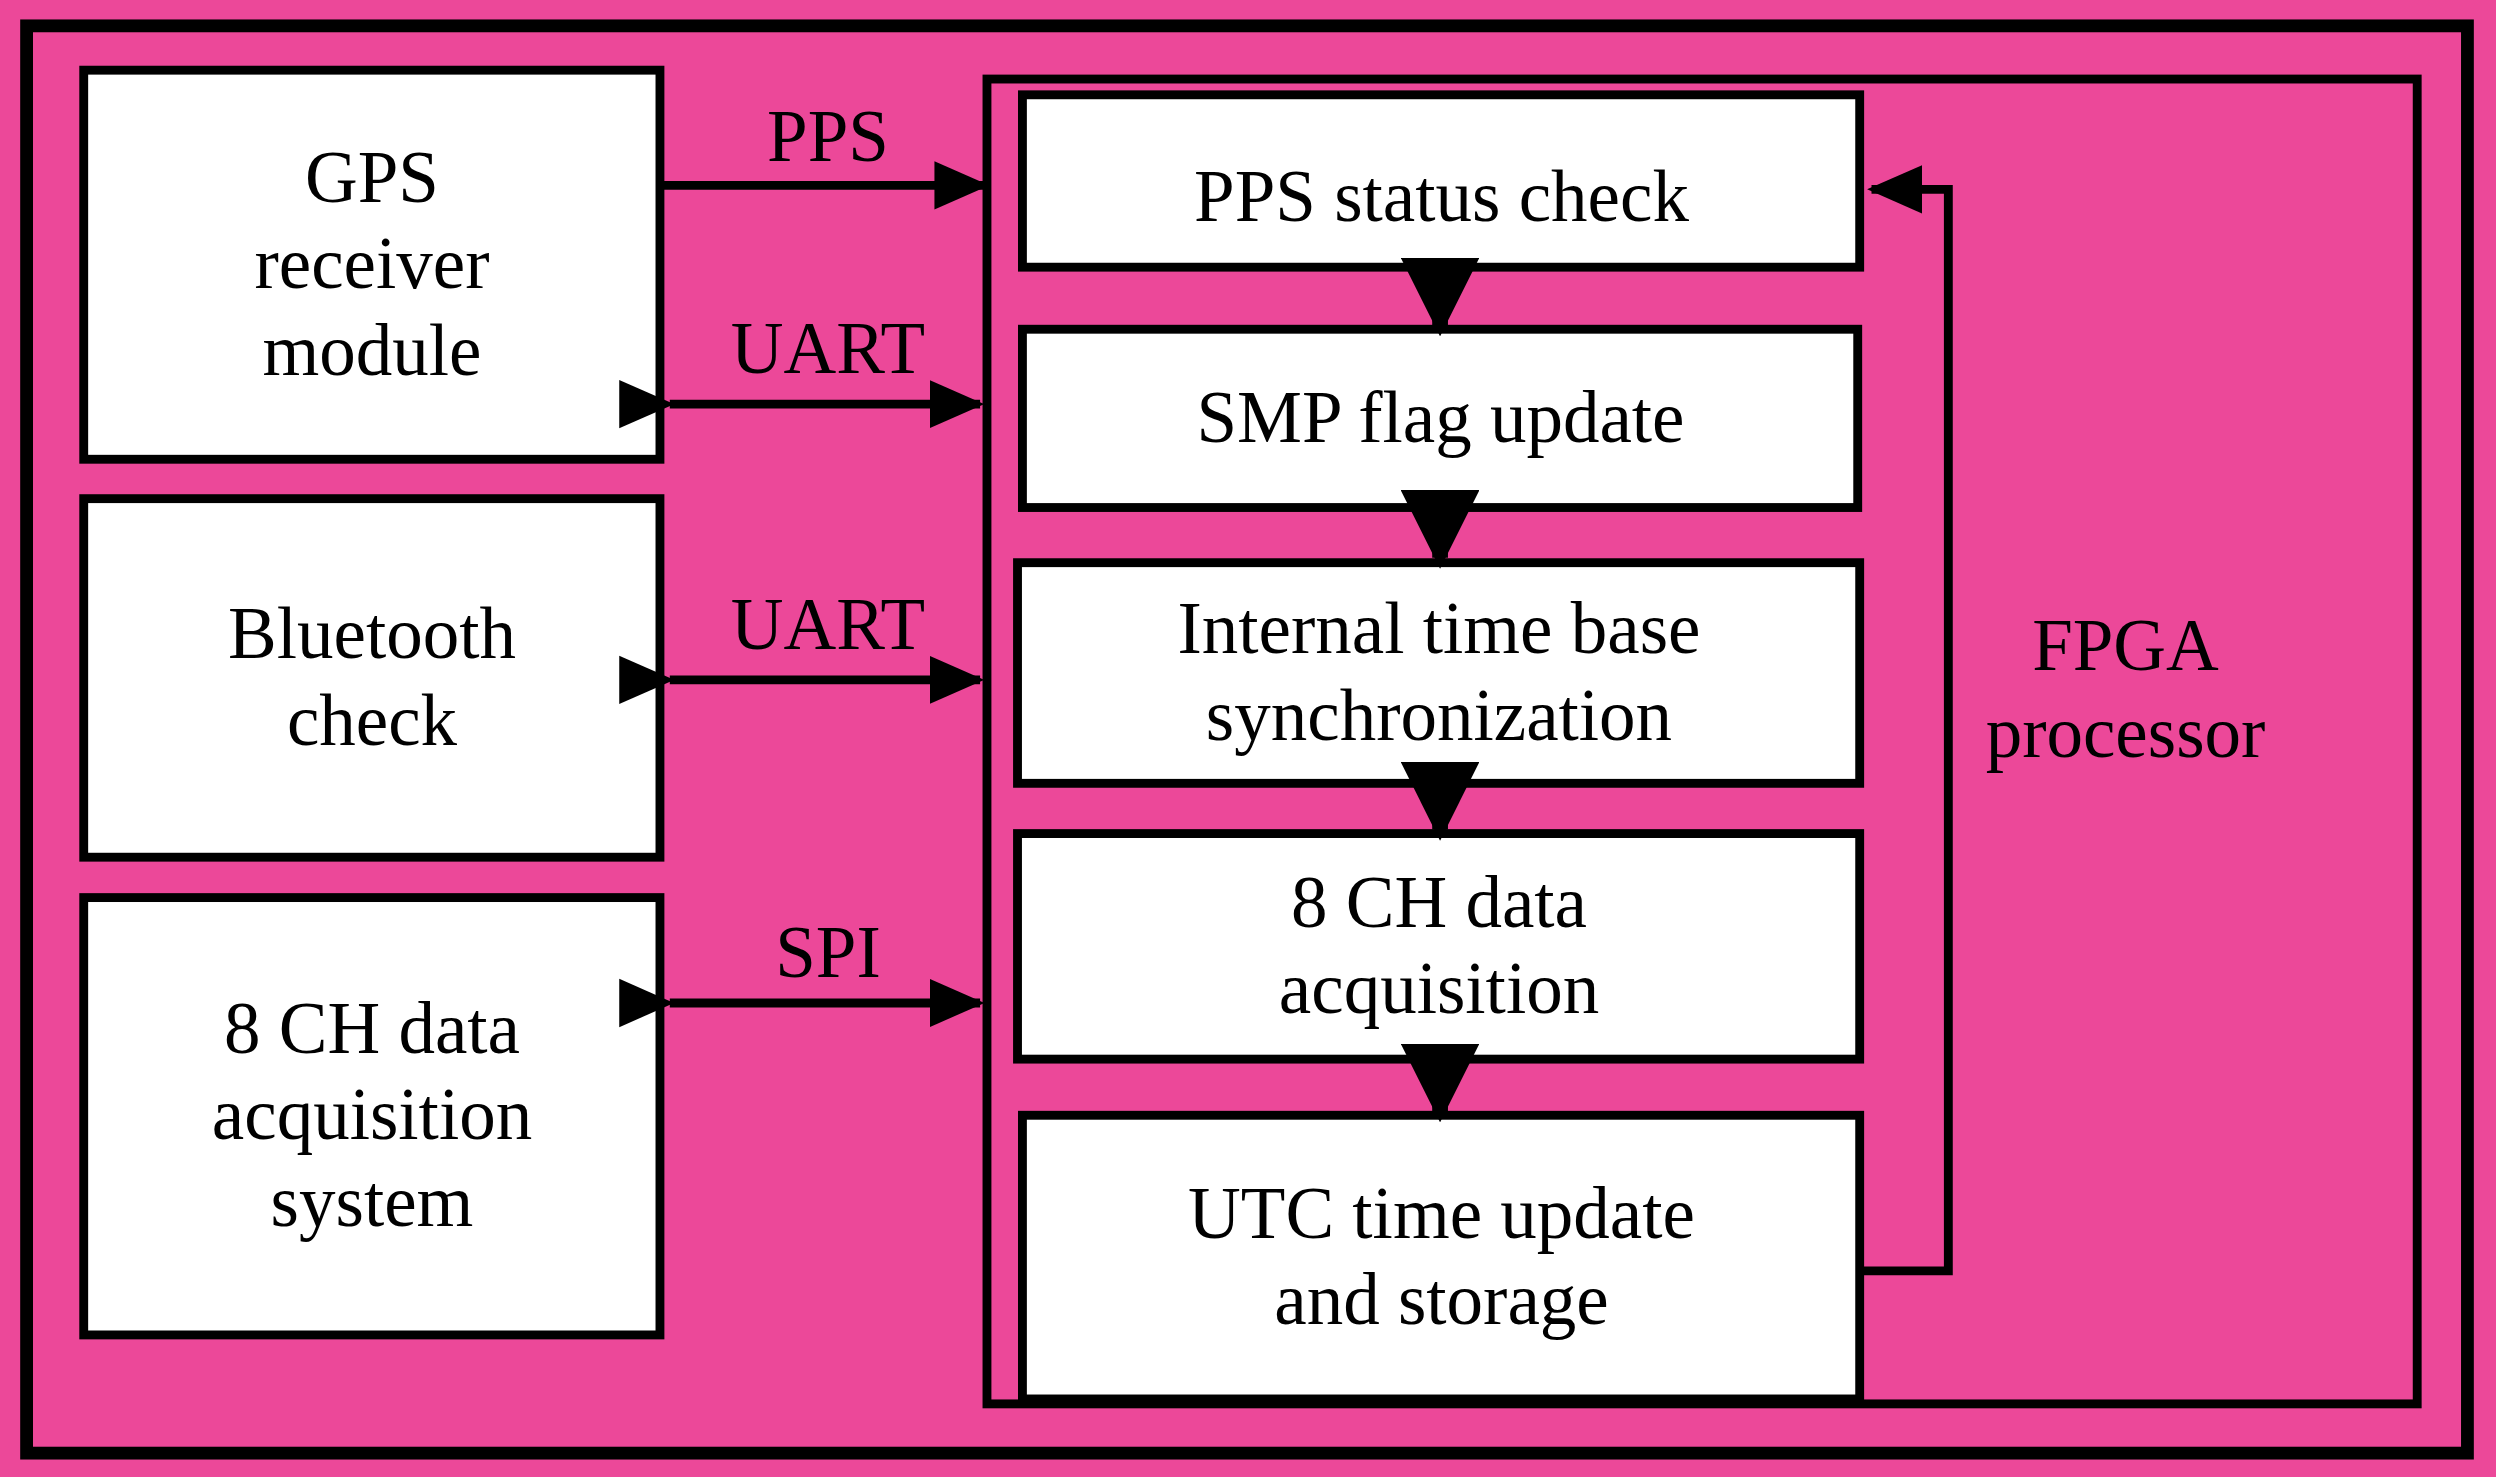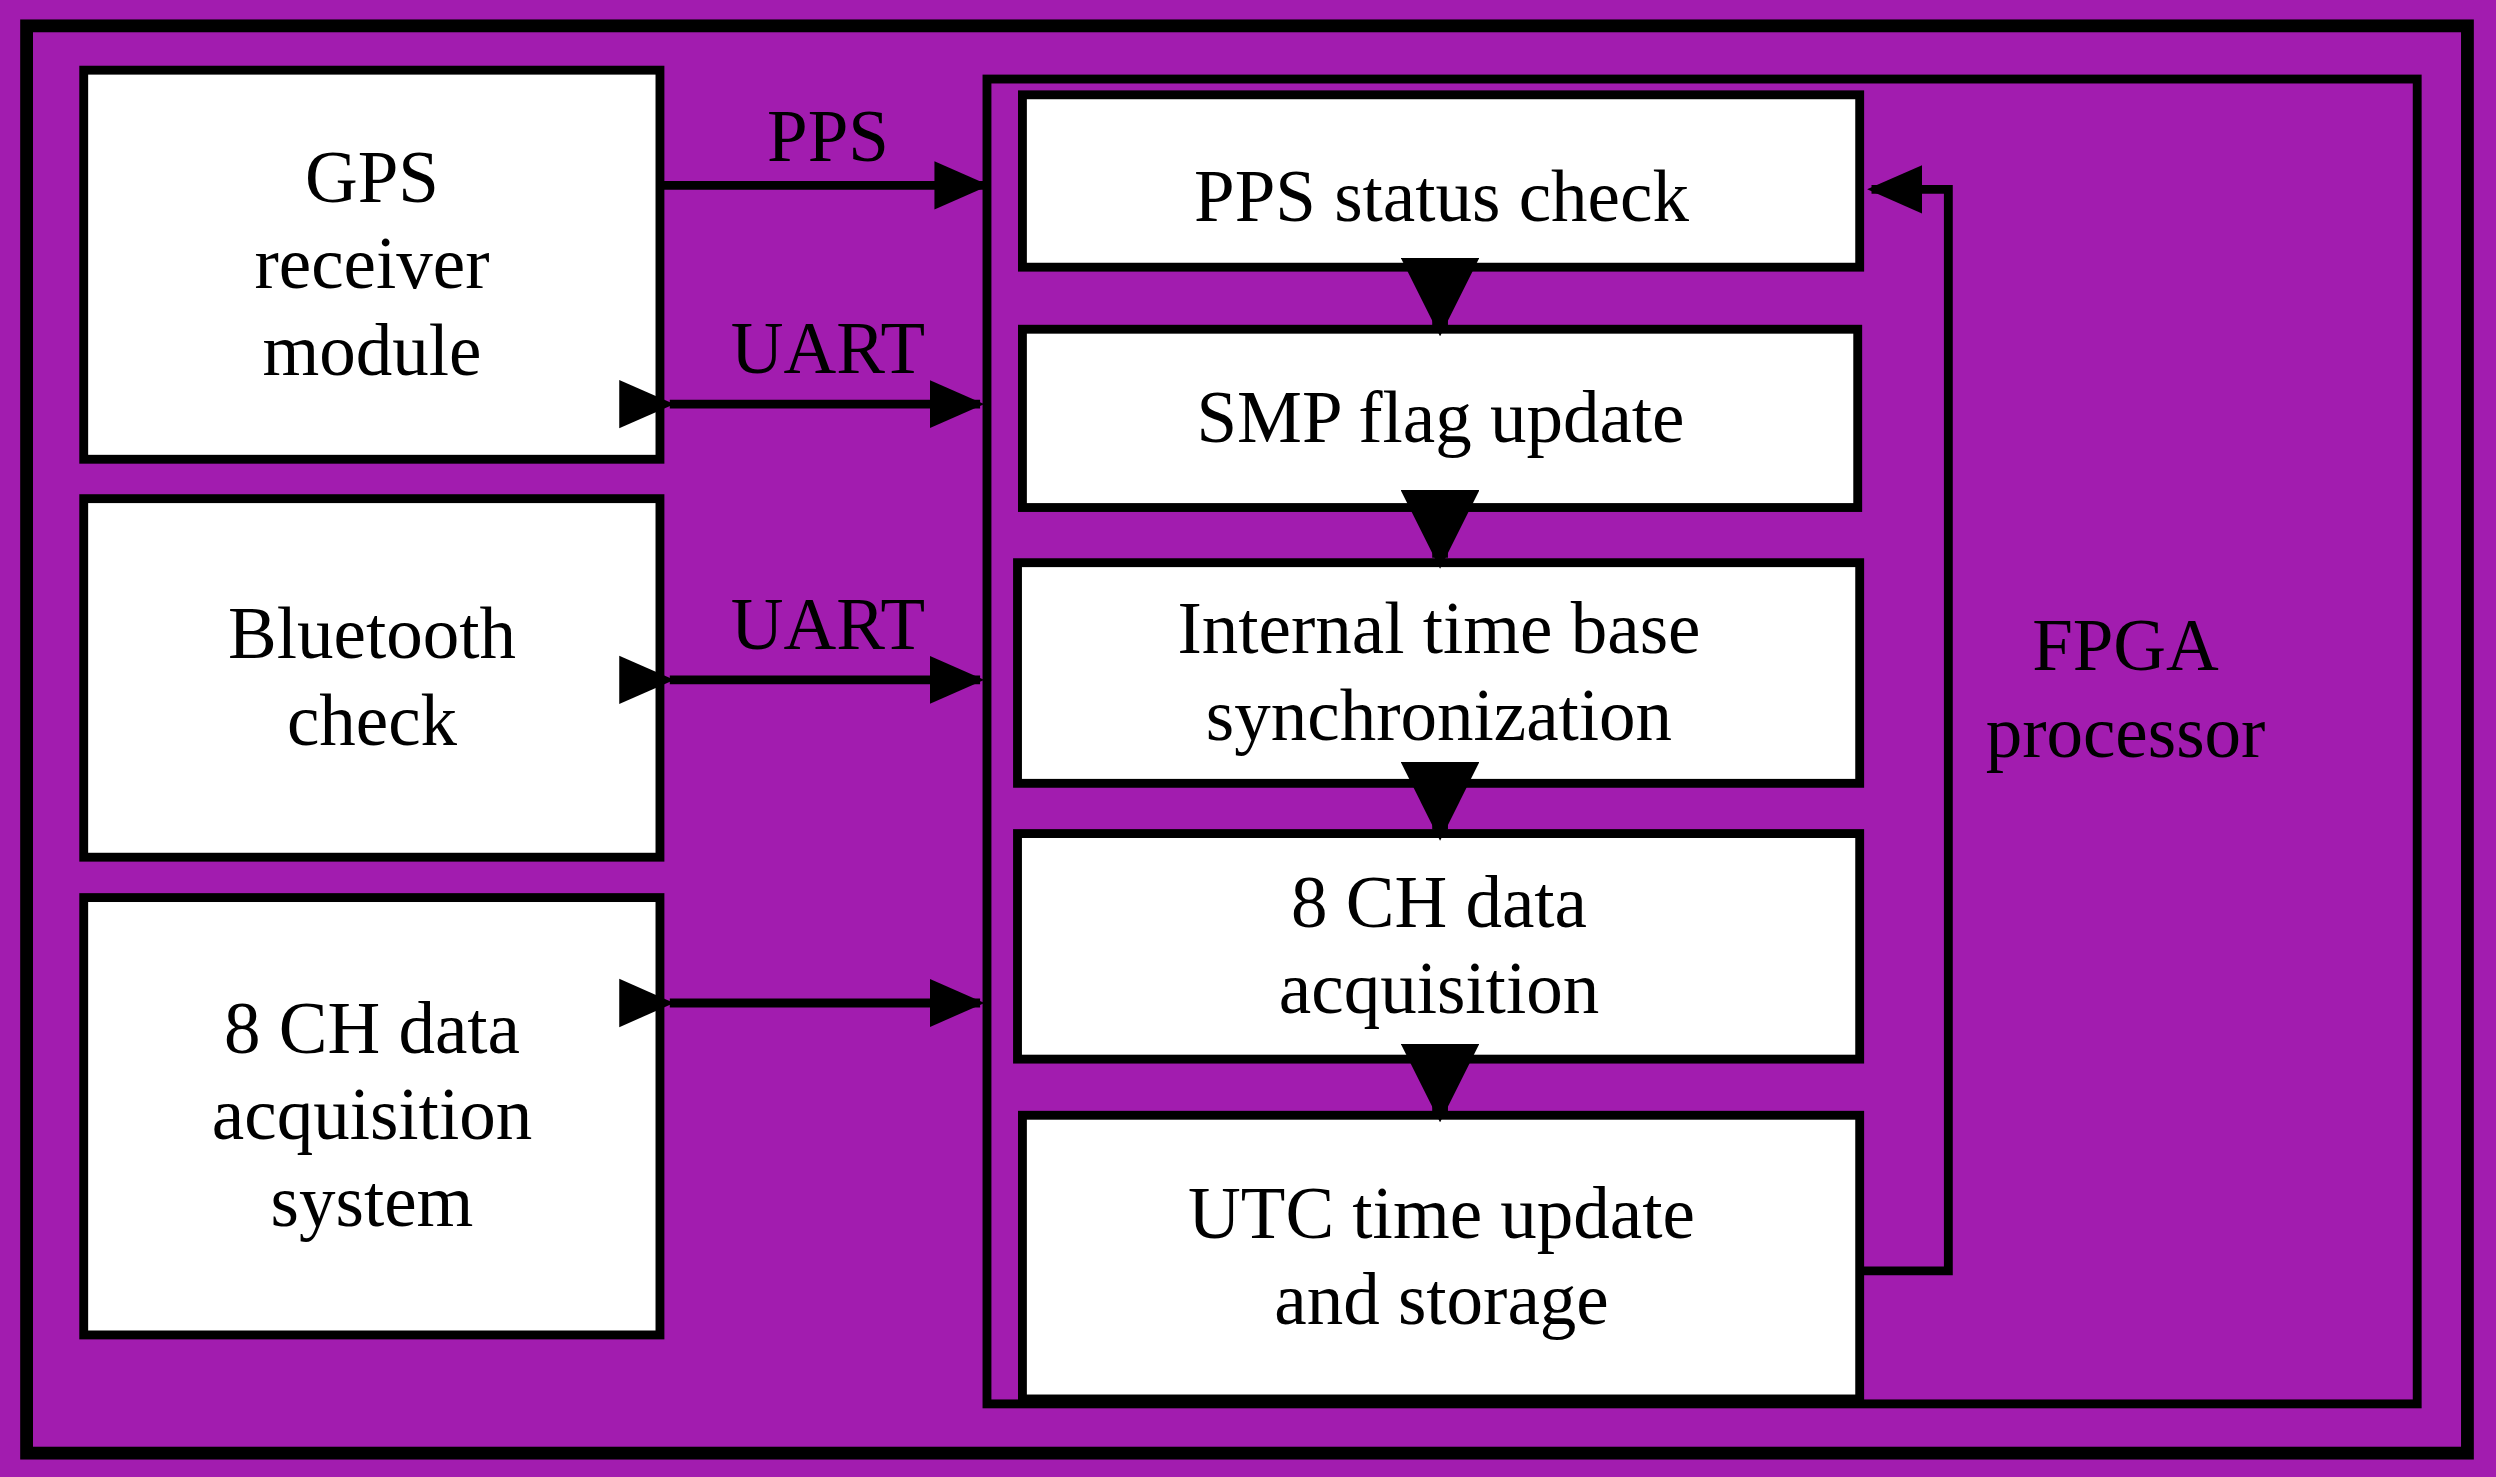--- a/index.html
+++ b/index.html
@@ -5,21 +5,21 @@
 <style>
   html, body {
     margin: 0;
     padding: 0;
     background: #ffffff;
   }
   #stage {
     position: relative;
     width: 2496px;
     height: 1478px;
-    background: #a21caf;
+    background: #ec4899;
     overflow: hidden;
     font-family: "Liberation Serif", "DejaVu Serif", serif;
   }
   #stage svg {
     position: absolute;
     left: 0;
     top: 0;
     width: 2496px;
     height: 1478px;
   }
@@ -116,15 +116,16 @@
 
   <div class="blk-text" style="left:1899px; top:591px; width:453px; height:197px; font-size:73px;">FPGA
 processor</div>
 
   <div class="lbl" style="left:680px; top:95px; width:296px; font-size:73px;">PPS</div>
 
   <div class="lbl" style="left:680px; top:307px; width:296px; font-size:73px;">UART</div>
 
   <div class="lbl" style="left:680px; top:583px; width:296px; font-size:73px;">UART</div>
 
+  <div class="lbl" style="left:680px; top:911px; width:296px; font-size:73px;">SPI</div>
 
 </div>
 
 
 </body></html>

